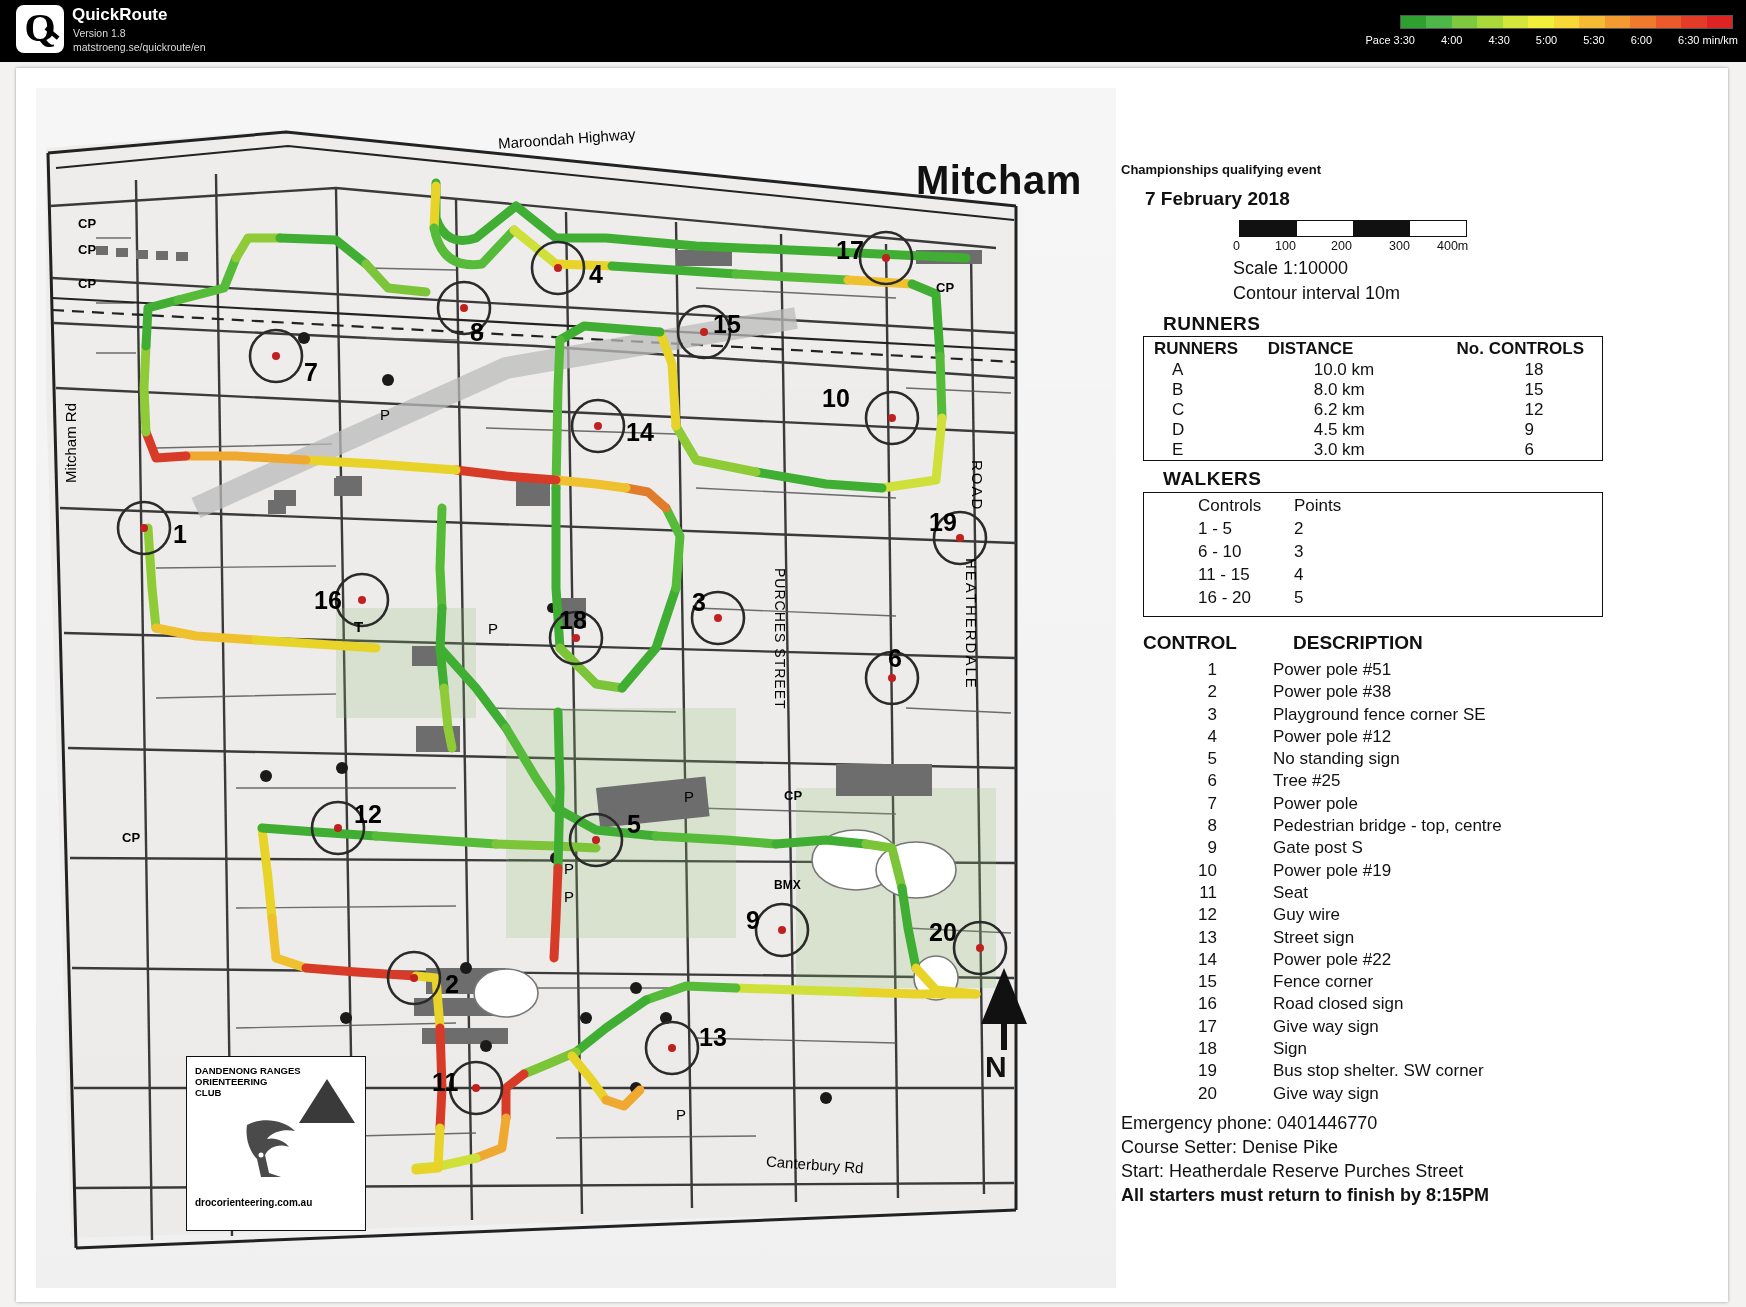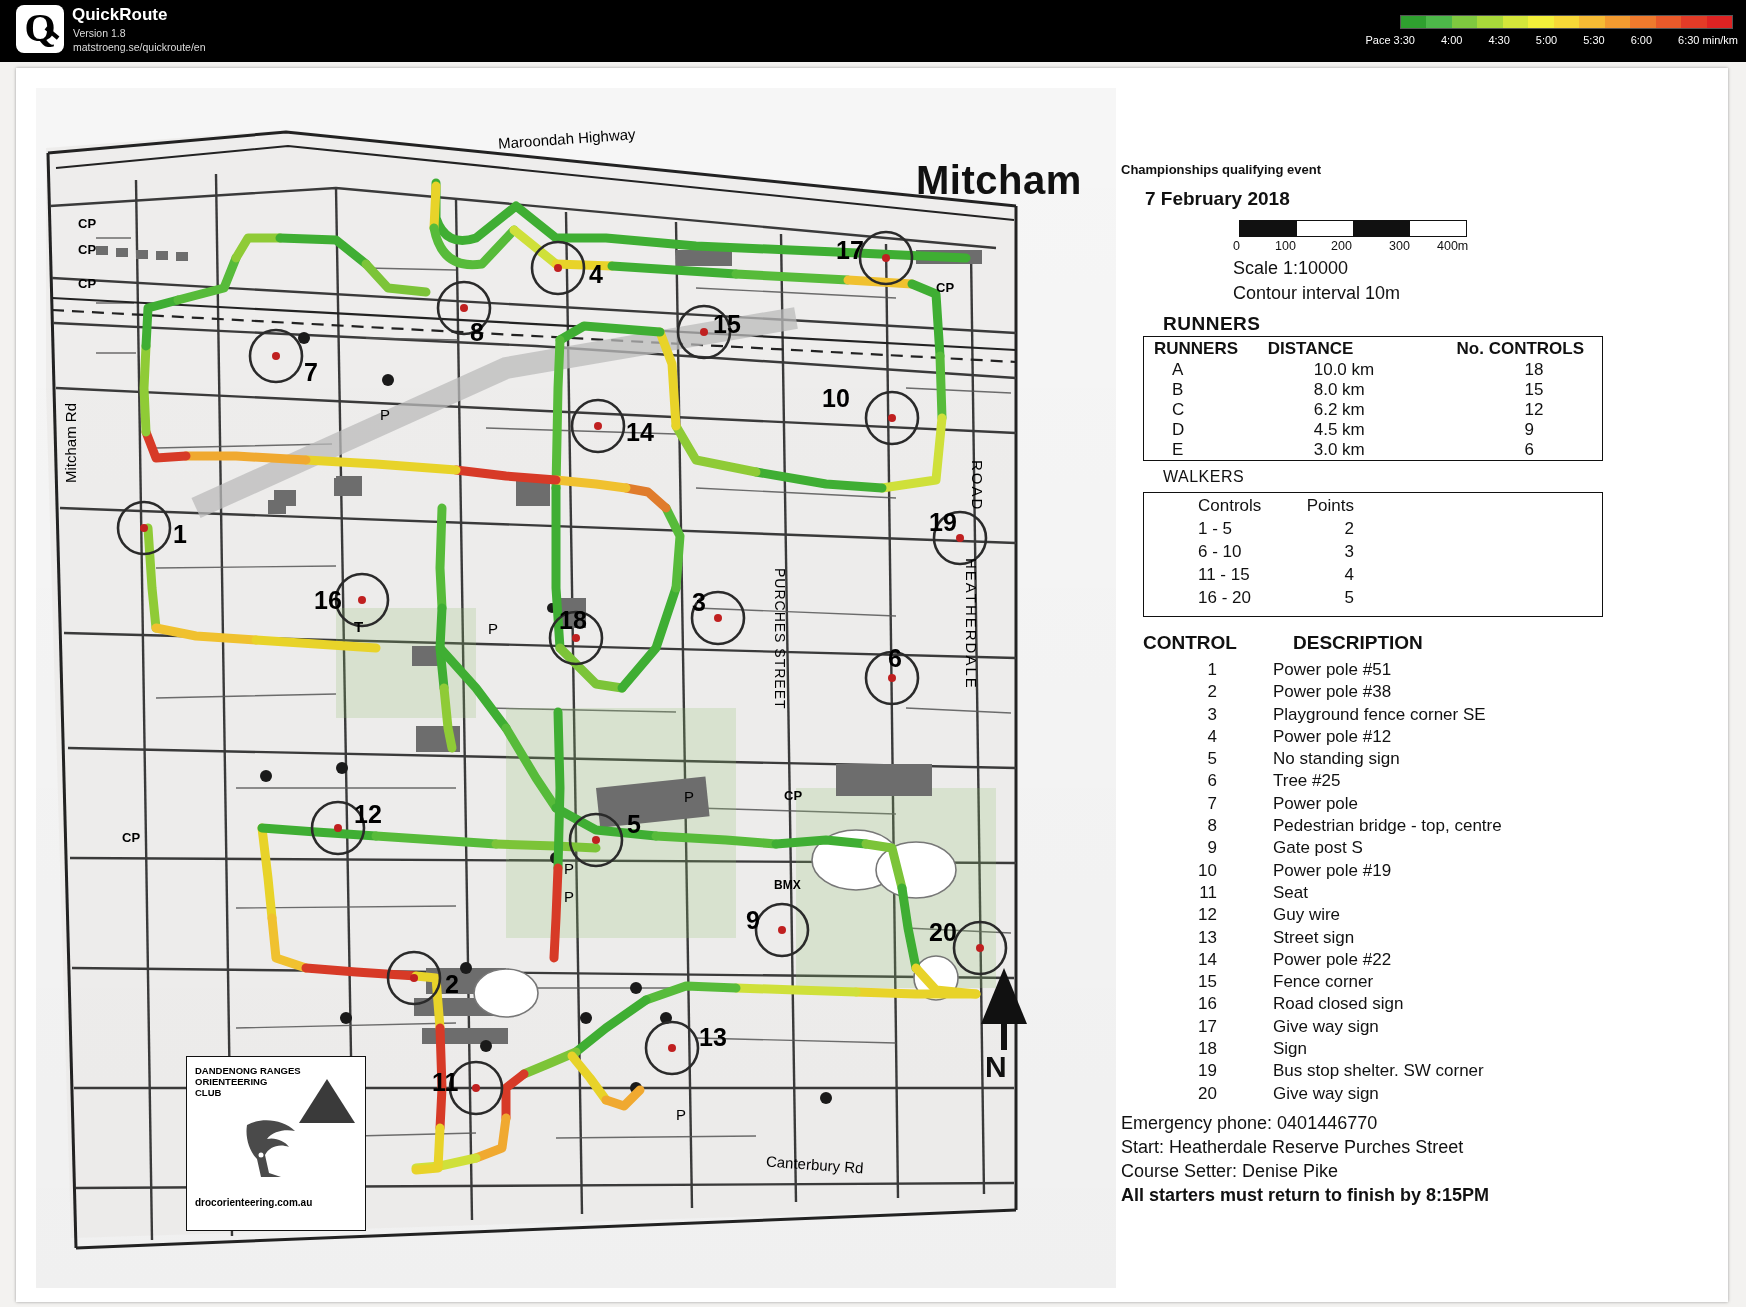--- a/index.html
+++ b/index.html
@@ -163,33 +163,33 @@
   #runners-box td { padding: 0px 4px; }
   .col-course { width: 120px; text-align: left; padding-left: 10px !important; }
   .col-dist { width: 190px; }
   .col-ctrl { width: 150px; text-align: left; }
   .cell-c { padding-left: 28px !important; }
   .cell-d { padding-left: 50px !important; }
   .cell-n { padding-left: 72px !important; }
 
   #walkers-hd {
     position: absolute; left: 42px; top: 360px;
-    font-size: 16px; font-weight: normal; letter-spacing: .5px;
+    font-size: 19px; font-weight: bold; letter-spacing: .5px;
   }
   #walkers-box {
     position: absolute; left: 22px; top: 384px;
     width: 460px; height: 125px;
     border: 1.5px solid #111;
     font-size: 17px;
   }
   .wk-left { position: absolute; left: 8px; top: 3px; width: 210px; }
   .wk-right { position: absolute; left: 200px; top: 3px; width: 260px; }
   .wk-row { height: 23px; }
   .wk-row .c { display: inline-block; width: 96px; margin-left: 46px; }
-  .wk-row .p { display: inline-block; width: 60px; text-align: right; }
+  .wk-row .p { display: inline-block; width: 60px; text-align: left; }
 
   #ctrl-hd {
     position: absolute; left: 22px; top: 524px;
     font-size: 19px; font-weight: bold;
   }
   #ctrl-hd .c2 { position: absolute; left: 150px; top: 0; }
   #ctrl-list {
     position: absolute; left: 22px; top: 552px;
     width: 560px;
     font-size: 17px;
@@ -757,20 +757,20 @@
     </div>
 
     <div id="north">
       <div class="tri"></div>
       <div class="stem"></div>
       <div class="nlabel">N</div>
     </div>
 
     <div id="footer">
       <div>Emergency phone: 0401446770</div>
+      <div>Course Setter: Denise Pike</div>
       <div>Start: Heatherdale Reserve Purches Street</div>
-      <div>Course Setter: Denise Pike</div>
       <div class="bold">All starters must return to finish by 8:15PM</div>
     </div>
   </div>
 
  </div>
 </div>
 
 </body></html>

